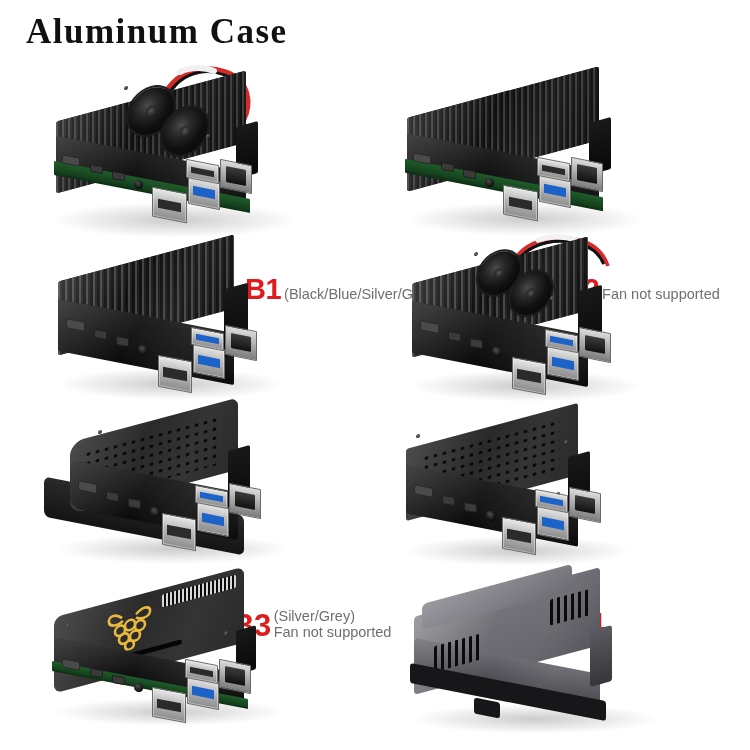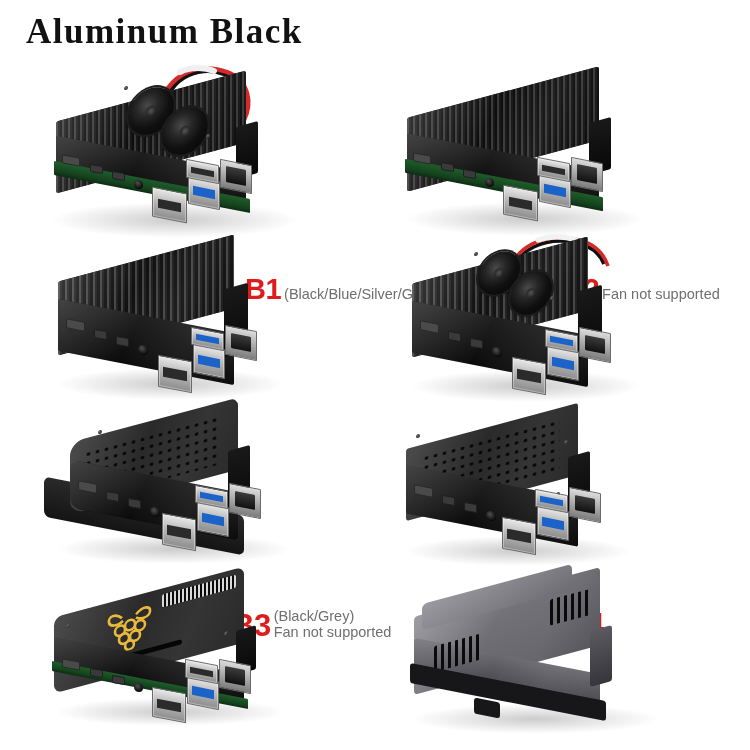--- a/index.html
+++ b/index.html
@@ -188,21 +188,21 @@
   .wing{
     position:absolute;background:linear-gradient(180deg,#2a2a2a,#141414);
     transform:skewY(11deg);border-radius:6px;
   }
 </style>
 </head>
 <body>
 
 <div class="page">
 
-  <div class="title">Aluminum Black</div>
+  <div class="title">Aluminum Case</div>
 
   <div class="cell" style="left:40px;top:62px;width:290px;height:175px;">
     <div class="shadowpad" style="left:10px;top:140px;width:250px;height:36px;"></div>
 
     <svg class="wire" style="left:88px;top:-2px;width:130px;height:70px;" viewBox="0 0 130 70">
       <path d="M34 60 C 36 18, 70 4, 96 14 C 118 23, 120 42, 112 58" fill="none" stroke="#111" stroke-width="4.4"></path>
       <path d="M30 62 C 32 14, 70 1, 99 12 C 122 21, 124 44, 116 60" fill="none" stroke="#d52a2a" stroke-width="4.4"></path>
       <path d="M52 12 C 62 7, 76 7, 86 11" fill="none" stroke="#f0f0f0" stroke-width="6" stroke-linecap="round"></path>
     </svg>
 
@@ -313,21 +313,21 @@
     <div class="usb blue" style="left:145px;top:80px;width:31px;height:16px;">
         <i></i>
       </div>
     <div class="rj45" style="left:179px;top:78px;width:30px;height:28px;">
         <i></i>
       </div>
 
     <div class="label" style="left:186px;top:358px;">
       <span class="code" style="font-size:31px;">B3</span>
       <span class="desc" style="padding-bottom:0;">
-        <span class="l2">(Black/Grey)</span>
+        <span class="l2">(Silver/Grey)</span>
         <span class="l2">Fan not supported</span>
       </span>
     </div>
   </div>
 
   <div class="cell" style="left:400px;top:248px;width:290px;height:155px;">
     <div class="shadowpad" style="left:10px;top:122px;width:232px;height:32px;"></div>
 
     <svg class="wire" style="left:92px;top:-14px;width:120px;height:50px;" viewBox="0 0 120 50">
       <path d="M20 42 C 24 14, 54 4, 80 8 C 100 11, 108 20, 112 30" fill="none" stroke="#111" stroke-width="3.6"></path>

